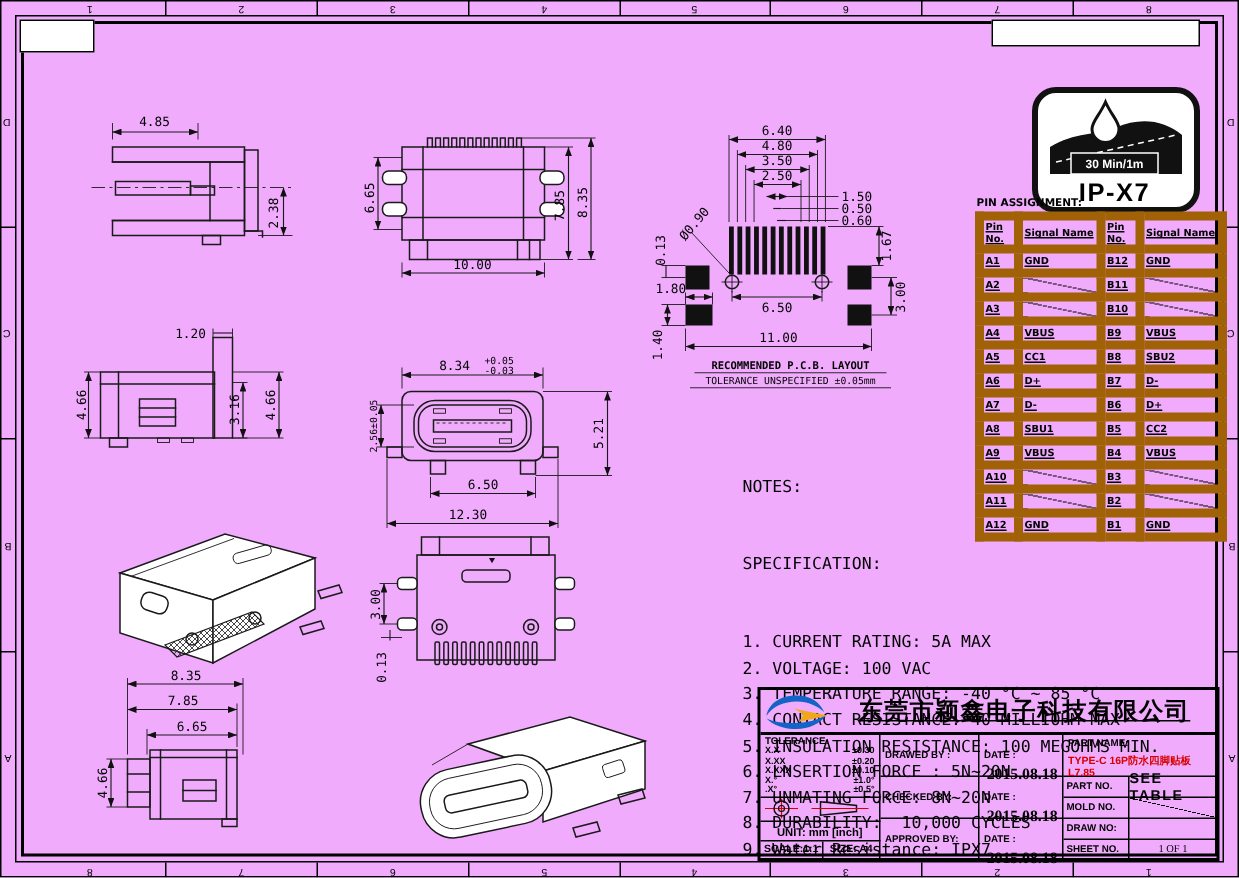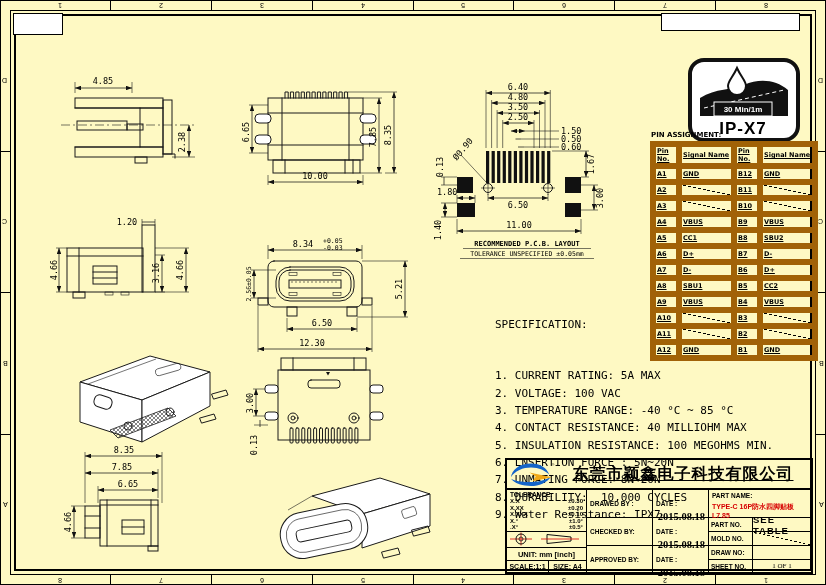--- a/index.html
+++ b/index.html
@@ -1,16 +1,16 @@
 <!DOCTYPE html>
 <html><head>
 <meta charset="utf-8">
 <style>
   html,body{margin:0;padding:0;background:#9a9a9a;}
-  #sheet{position:relative;width:826px;height:585px;background:#fef9c3;font-family:"DejaVu Sans Mono",monospace;overflow:hidden;}
+  #sheet{position:relative;width:826px;height:585px;background:#f0abfc;font-family:"DejaVu Sans Mono",monospace;overflow:hidden;}
   .abs{position:absolute;}
   
   .frame-line{position:absolute;border:1px solid #000;pointer-events:none;}
   #frame-inner{border-width:2px;}
   .band{position:absolute;display:flex;}
   .band-h{left:10px;width:806px;height:10px;flex-direction:row;}
   .band-v{width:10px;top:10px;height:565px;flex-direction:column;}
   .band .cell{flex:1;display:flex;align-items:center;justify-content:center;font:7px "Liberation Sans",sans-serif;color:#000;}
   .band-h .cell + .cell{border-left:1px solid #000;}
   .band-v .cell + .cell{border-top:1px solid #000;}
@@ -472,20 +472,21 @@
       <line class="tn" x1="112" y1="86" x2="112" y2="100"></line>
     <line class="dl" x1="42" y1="97" x2="112" y2="97" marker-start="url(#aS)" marker-end="url(#aE)"></line>
     <text class="dim" x="77" y="94" text-anchor="middle">6.50</text>
     <line class="tn" x1="13" y1="74" x2="13" y2="120"></line>
       <line class="tn" x1="127" y1="74" x2="127" y2="120"></line>
     <line class="dl" x1="13" y1="117" x2="127" y2="117" marker-start="url(#aS)" marker-end="url(#aE)"></line>
     <text class="dim" x="67" y="114" text-anchor="middle">12.30</text>
   </svg>
 
   <div class="abs" id="notes">
+    <div>NOTES:</div>
     <div>SPECIFICATION:</div>
     <div><div>1. CURRENT RATING: 5A MAX</div><div>2. VOLTAGE: 100 VAC</div><div>3. TEMPERATURE RANGE: -40 °C ~ 85 °C</div><div>4. CONTACT RESISTANCE: 40 MILLIOHM MAX</div><div>5. INSULATION RESISTANCE: 100 MEGOHMS MIN.</div><div>6. LNSERTION FORCE : 5N~20N</div><div>7. UNMATING FORCE: 8N~20N</div><div>8. DURABILITY:  10,000 CYCLES</div><div>9. Water Resistance: IPX7</div></div>
   </div>
 
   <svg class="view" style="left:50px;top:342px" width="190" height="112" viewBox="0 0 190 112">
     <polygon class="lnw" points="30,40 100,14 160,30 92,58"></polygon>
     <polygon class="lnw" points="30,40 92,58 92,100 30,80"></polygon>
     <polygon class="lnw" points="92,58 160,30 160,64 92,100"></polygon>
     <line class="tn" x1="38" y1="42" x2="106" y2="17"></line>
     <rect class="tn" x="105" y="24" width="26" height="7" rx="3" transform="rotate(-16 118 27)"></rect>

